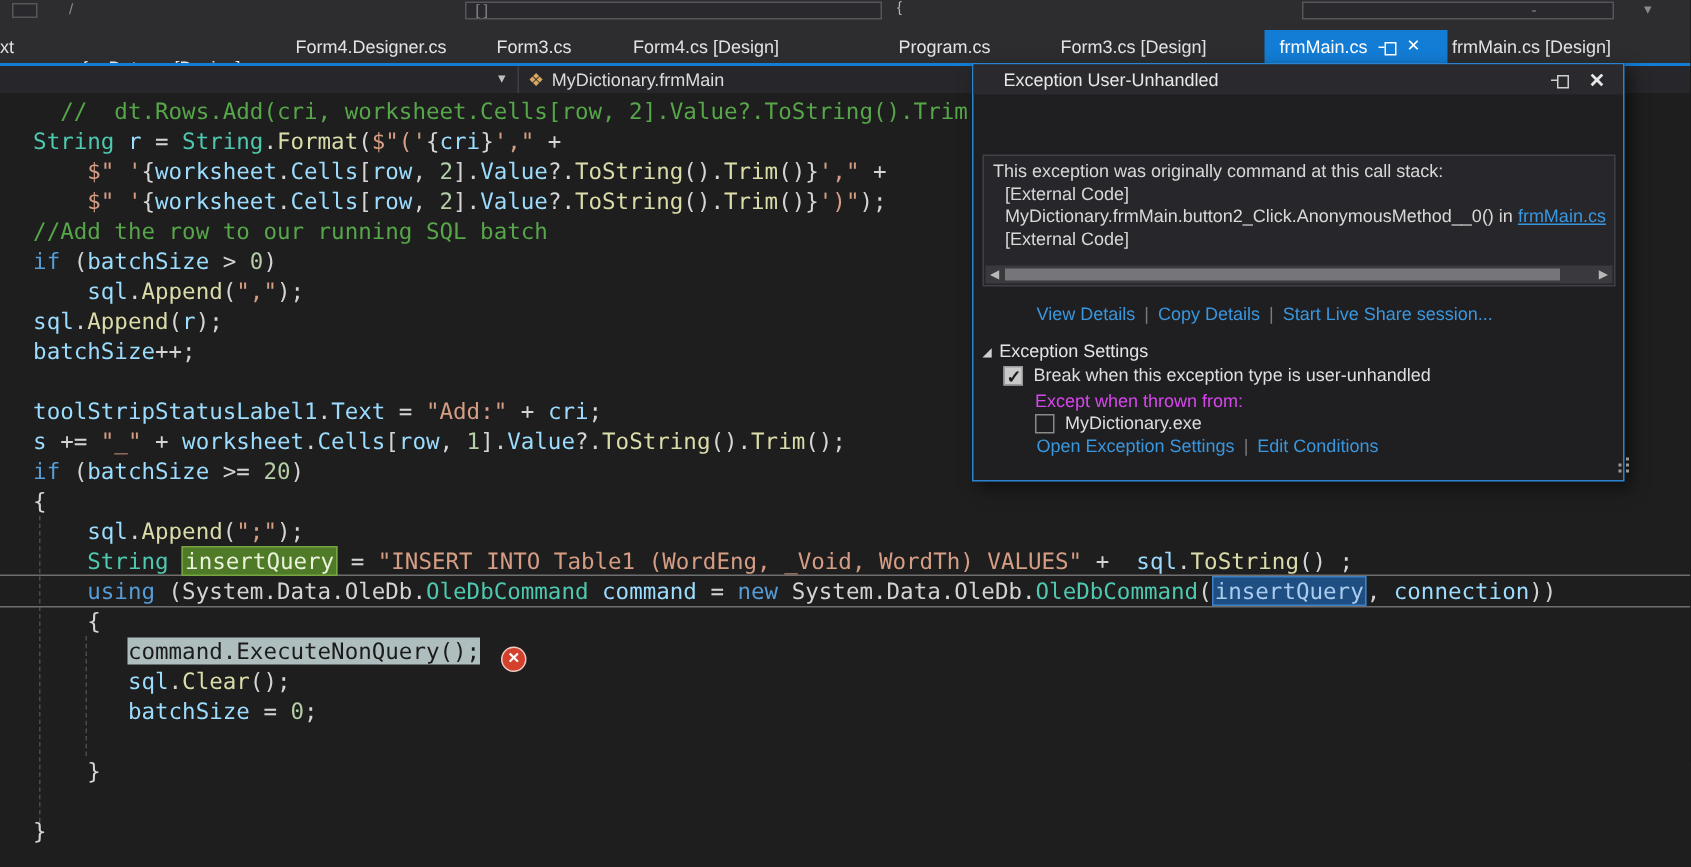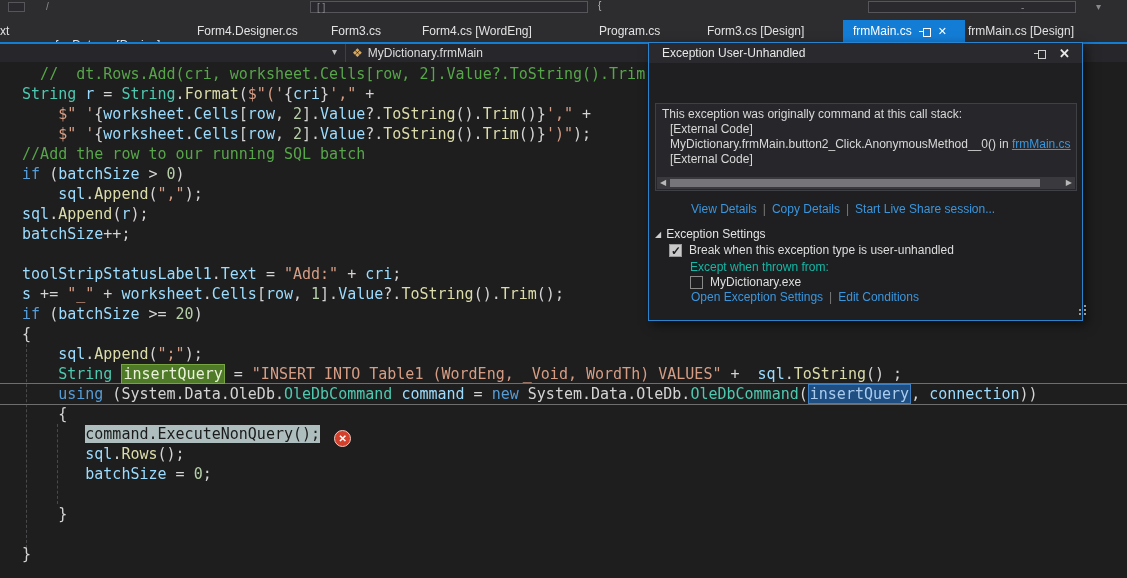--- a/index.html
+++ b/index.html
@@ -48,21 +48,21 @@
   .err-badge{display:inline-block;width:17px;height:17px;margin-left:14px;border-radius:50%;
              background:var(--error-red);border:1px solid #F0C9C0;color:#FFF;font-size:10px;
              font-weight:bold;line-height:15px;text-align:center;vertical-align:-3px;font-family:"Liberation Sans",sans-serif;}
   .h-rule{position:absolute;left:0;width:100%;height:1px;background:#6E6E6E;}
   .guide{position:absolute;width:1px;border-left:1px dashed #4A4A4C;}
 
   
   .exc{position:absolute;left:648px;top:42px;width:435px;height:279px;background:#1F1F22;
        border:1px solid var(--dialog-border);box-shadow:4px 4px 10px rgba(0,0,0,.5);z-index:10;font-size:12px;}
   .exc-title{position:absolute;left:0;top:0;right:0;height:20px;background:#2A2A2E;}
-  .exc-title-text{position:absolute;left:13px;top:3px;color:#E8E8E8;}
+  .exc-title-text{position:absolute;left:20px;top:3px;color:#E8E8E8;}
   .exc-pin{position:absolute;right:36px;top:5px;color:#CFCFCF;}
   .exc-close{position:absolute;right:12px;top:3px;color:#E8E8E8;font-size:13px;font-weight:bold;}
   .exc-msg{position:absolute;left:8px;top:26px;width:421px;color:#D6D6D6;line-height:16px;}
   .exc-msg b{color:#F2F2F2;}
   .stackbox{position:absolute;left:6px;top:60px;width:422px;height:88px;background:#27272B;border:1px solid #3F3F46;overflow:hidden;}
   .stack-hdr{margin:3px 0 1px 6px;color:#D8D8D8;white-space:nowrap;}
   .frame{margin-left:14px;color:#D8D8D8;line-height:15px;white-space:nowrap;}
   .frame a{color:var(--link-blue);text-decoration:underline;}
   .hscroll{position:absolute;left:1px;right:1px;bottom:1px;height:12px;background:#3A3A3E;}
   .hs-thumb{position:absolute;left:13px;top:2px;height:8px;width:calc(100% - 48px);background:#76767A;}
@@ -70,21 +70,21 @@
   .links-row{position:absolute;left:8px;white-space:nowrap;margin-left:34px;}
   .links-row a{color:var(--link-blue);text-decoration:none;}
   .sep{color:#7A7A7A;padding:0 6px;}
   .settings-hdr{position:absolute;left:6px;top:184px;color:#E4E4E4;}
   .expander{color:#CFCFCF;font-size:8px;vertical-align:1px;margin-right:5px;}
   .cb-row{position:absolute;display:flex;align-items:center;gap:7px;color:#DEDEDE;}
   .cb{width:13px;height:13px;display:inline-block;position:relative;}
   .cb.checked{background:#C9C9C9;border:1px solid #9A9A9A;}
   .cb.checked::after{content:"✓";position:absolute;left:1px;top:-1px;color:#1B1B1B;font-size:12px;font-weight:bold;}
   .cb.unchecked{background:transparent;border:1px solid #8A8A8A;}
-  .plain-lbl{position:absolute;color:#14b8a6;}
+  .plain-lbl{position:absolute;color:#d946ef;}
   .grip{position:absolute;right:6px;bottom:5px;width:2px;height:2px;
         box-shadow:0 0 #999,5px 0 #999,5px -4px #999,10px 0 #999,10px -4px #999,10px -8px #999;}
 </style>
 </head>
 <body>
 
 <div class="screen">
 
   <div class="toolbar">
     <div class="tb-box" style="left:8px;top:2px;width:17px;height:10px;"></div>
@@ -97,21 +97,21 @@
       <span class="tb-glyph" style="left:152px;top:0;">-</span>
     </div>
     <div class="tb-glyph" style="left:1096px;top:1px;">▾</div>
   </div>
 
   <div class="tabbar">
     <div class="tab" style="left:-12px;">xt</div>
     <div class="tab" style="left:43px;margin-top:14px;">frmData.cs [Design]</div>
     <div class="tab" style="left:185px;">Form4.Designer.cs</div>
     <div class="tab" style="left:319px;">Form3.cs</div>
-    <div class="tab" style="left:410px;">Form4.cs [WordEng]</div>
+    <div class="tab" style="left:410px;">Form4.cs [Design]</div>
     <div class="tab" style="left:587px;">Program.cs</div>
     <div class="tab" style="left:695px;">Form3.cs [Design]</div>
     <div class="tab active" style="left:843px;width:122px;">
       <span>frmMain.cs</span>
       <span class="pin-icon"></span>
       <span class="tab-close">✕</span>
     </div>
     <div class="tab" style="left:956px;">frmMain.cs [Design]</div>
   </div>
   <div class="accent-line"></div>
@@ -144,21 +144,21 @@
         <div class="cl"></div>
         <div class="cl"><span class="tk-pl">  </span><span class="tk-id">toolStripStatusLabel1</span><span class="tk-pl">.</span><span class="tk-id">Text</span><span class="tk-pl"> = </span><span class="tk-str">"Add:"</span><span class="tk-pl"> + </span><span class="tk-id">cri</span><span class="tk-pl">;</span></div>
         <div class="cl"><span class="tk-pl">  </span><span class="tk-id">s</span><span class="tk-pl"> += </span><span class="tk-str">"_"</span><span class="tk-pl"> + </span><span class="tk-id">worksheet</span><span class="tk-pl">.</span><span class="tk-id">Cells</span><span class="tk-pl">[</span><span class="tk-id">row</span><span class="tk-pl">, </span><span class="tk-num">1</span><span class="tk-pl">].</span><span class="tk-id">Value</span><span class="tk-pl">?.</span><span class="tk-m">ToString</span><span class="tk-pl">().</span><span class="tk-m">Trim</span><span class="tk-pl">();</span></div>
         <div class="cl"><span class="tk-pl">  </span><span class="tk-kw">if</span><span class="tk-pl"> (</span><span class="tk-id">batchSize</span><span class="tk-pl"> &gt;= </span><span class="tk-num">20</span><span class="tk-pl">)</span></div>
         <div class="cl"><span class="tk-pl">  {</span></div>
         <div class="cl"><span class="tk-pl">      </span><span class="tk-id">sql</span><span class="tk-pl">.</span><span class="tk-m">Append</span><span class="tk-pl">(</span><span class="tk-str">";"</span><span class="tk-pl">);</span></div>
         <div class="cl"><span class="tk-pl">      </span><span class="tk-ty">String</span><span class="tk-pl"> </span><span class="tk-hlG">insertQuery</span><span class="tk-pl"> = </span><span class="tk-str">"INSERT INTO Table1 (WordEng, _Void, WordTh) VALUES"</span><span class="tk-pl"> +  </span><span class="tk-id">sql</span><span class="tk-pl">.</span><span class="tk-m">ToString</span><span class="tk-pl">() ;</span></div>
         <div class="cl"><span class="tk-pl">      </span><span class="tk-kw">using</span><span class="tk-pl"> (</span><span class="tk-pl">System.Data.OleDb.</span><span class="tk-ty">OleDbCommand</span><span class="tk-pl"> </span><span class="tk-id">command</span><span class="tk-pl"> = </span><span class="tk-kw">new</span><span class="tk-pl"> </span><span class="tk-pl">System.Data.OleDb.</span><span class="tk-ty">OleDbCommand</span><span class="tk-pl">(</span><span class="tk-hlB">insertQuery</span><span class="tk-pl">, </span><span class="tk-id">connection</span><span class="tk-pl">))</span></div>
         <div class="cl"><span class="tk-pl">      {</span></div>
         <div class="cl"><span class="tk-pl">         </span><span class="tk-hlX">command.ExecuteNonQuery();</span><span class="err-badge">✕</span></div>
-        <div class="cl"><span class="tk-pl">         </span><span class="tk-id">sql</span><span class="tk-pl">.</span><span class="tk-m">Rows</span><span class="tk-pl">();</span></div>
+        <div class="cl"><span class="tk-pl">         </span><span class="tk-id">sql</span><span class="tk-pl">.</span><span class="tk-m">Clear</span><span class="tk-pl">();</span></div>
         <div class="cl"><span class="tk-pl">         </span><span class="tk-id">batchSize</span><span class="tk-pl"> = </span><span class="tk-num">0</span><span class="tk-pl">;</span></div>
         <div class="cl"></div>
         <div class="cl"><span class="tk-pl">      }</span></div>
         <div class="cl"></div>
         <div class="cl"><span class="tk-pl">  }</span></div>
       </div>
   </div>
 
   <div class="exc">
     <div class="exc-title">

